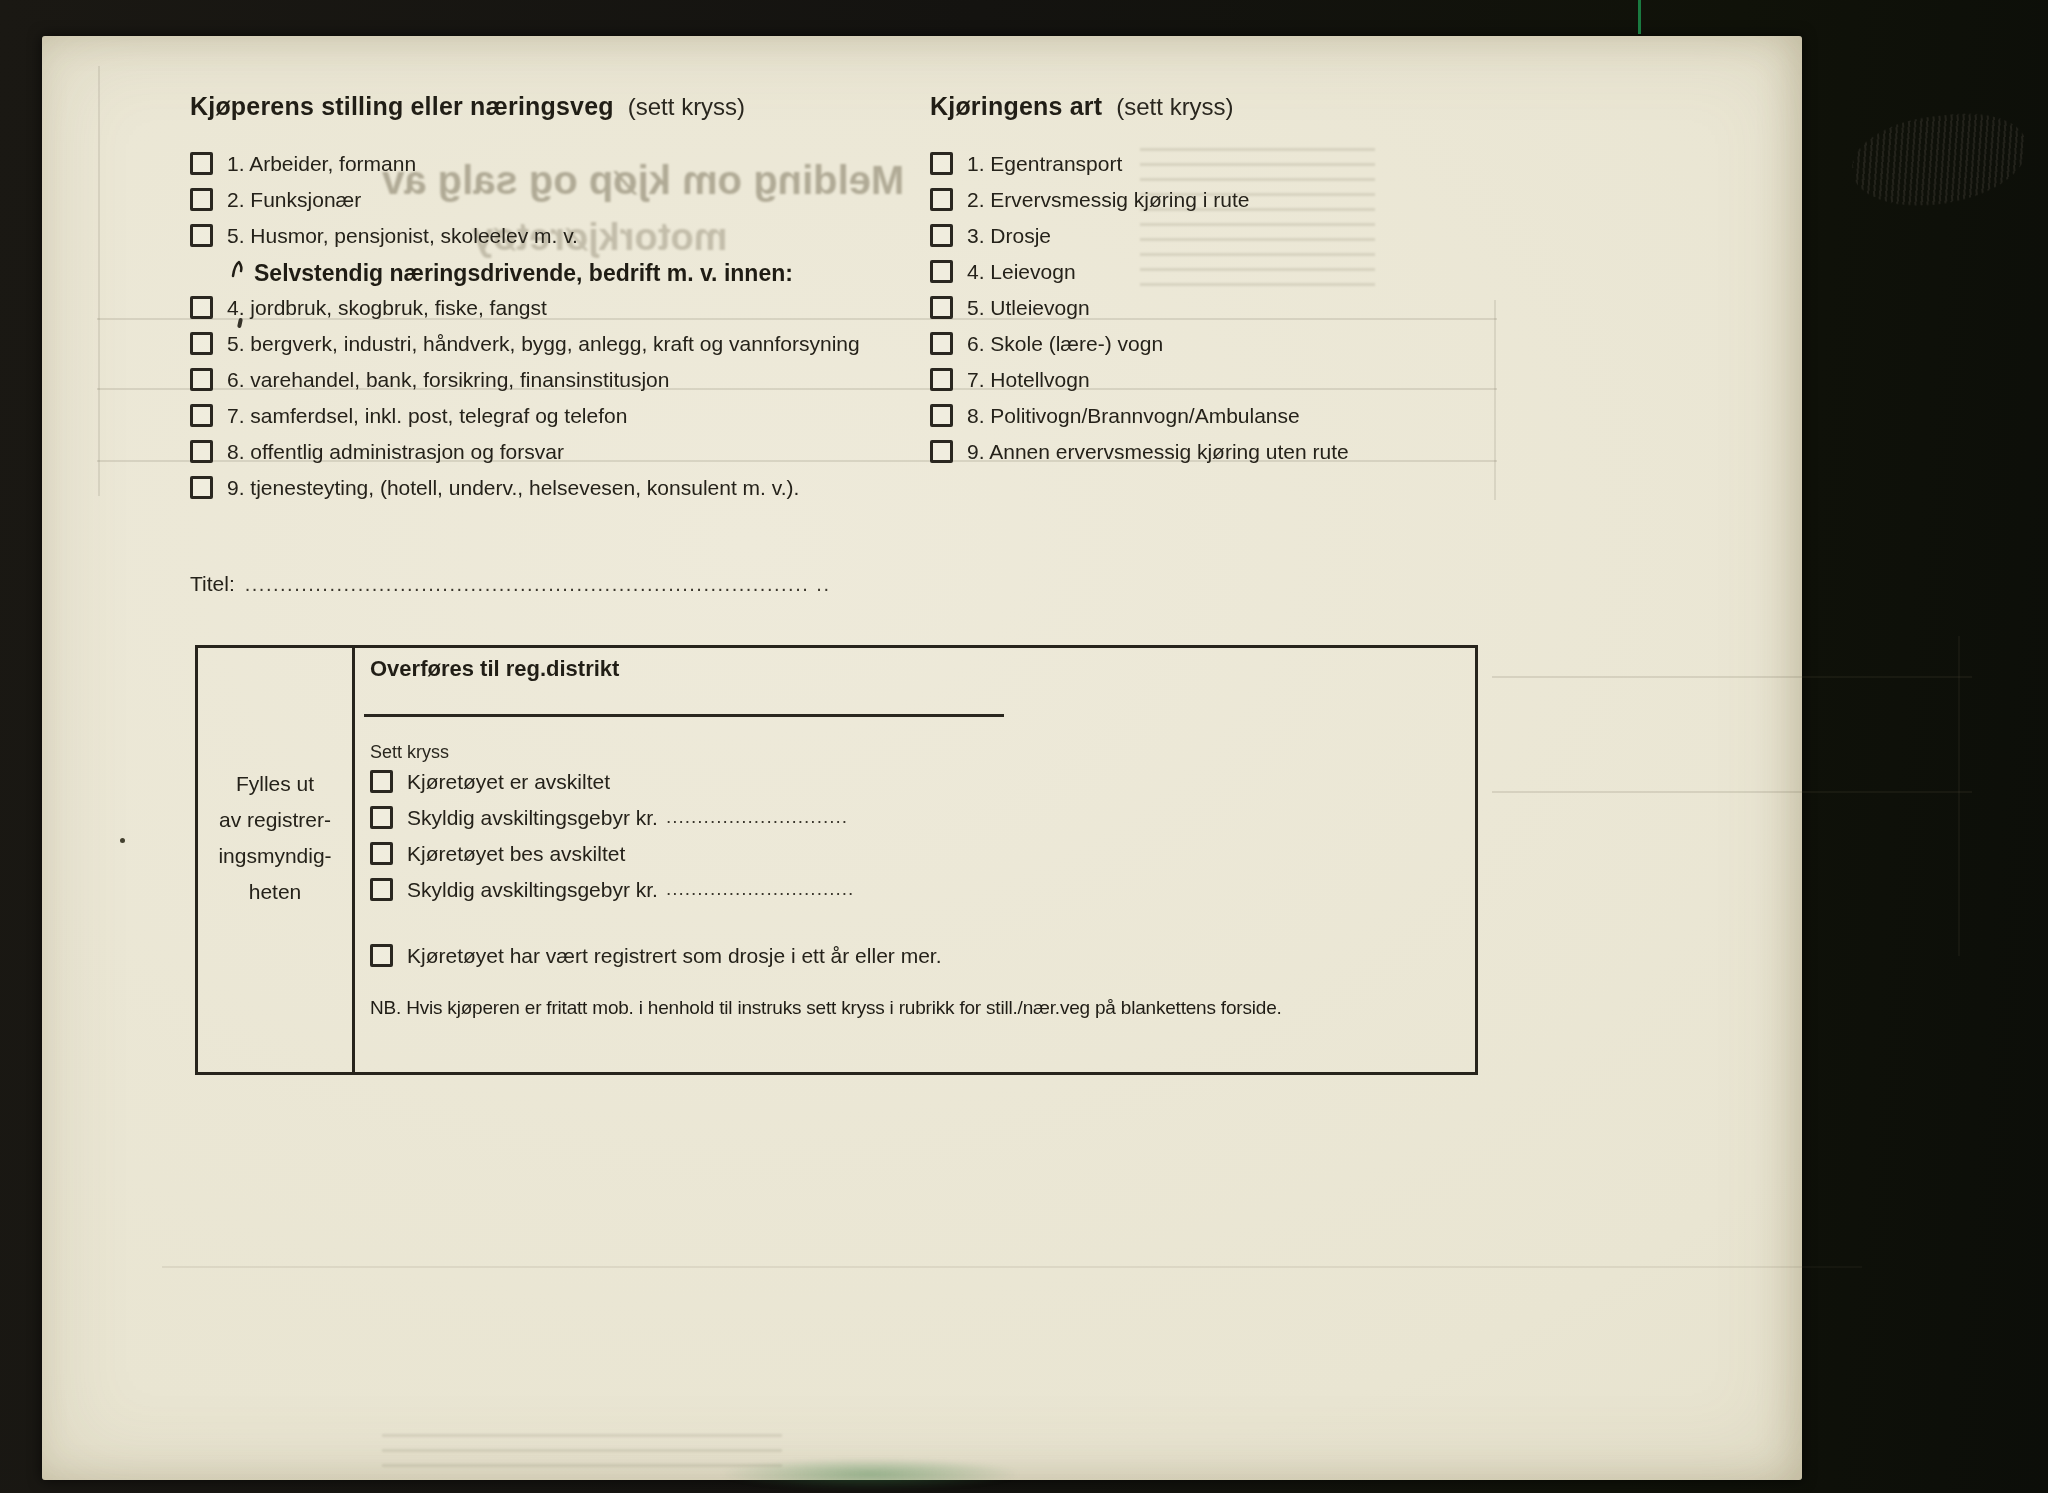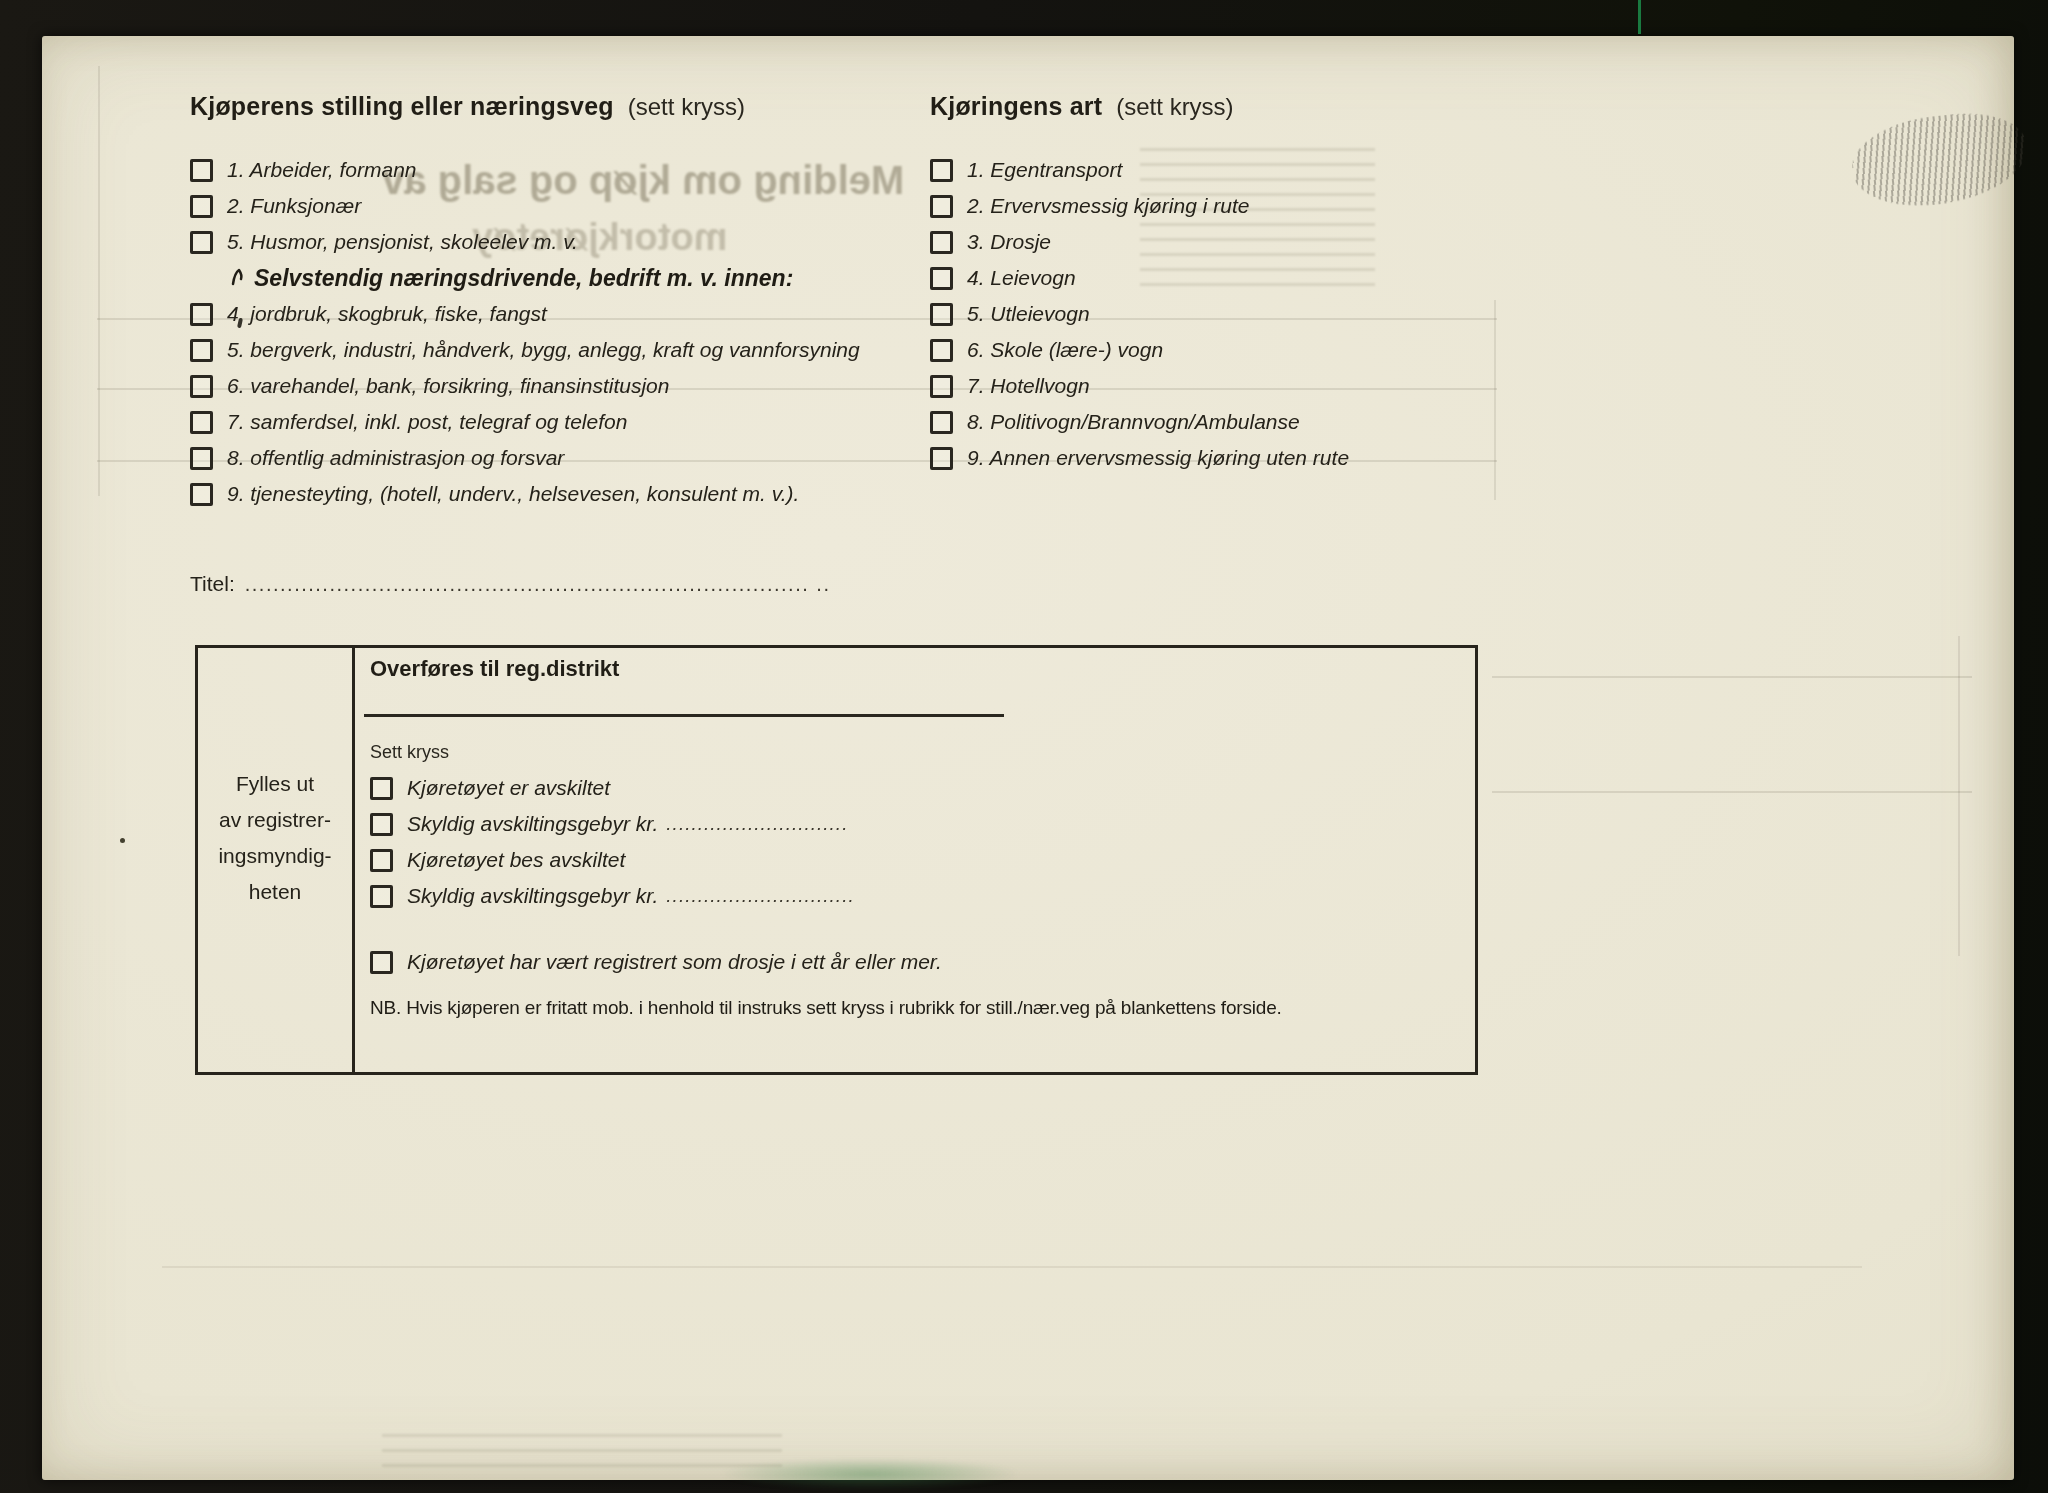--- a/index.html
+++ b/index.html
@@ -3,21 +3,21 @@
 <meta charset="utf-8">
 <style>
   * { margin:0; padding:0; box-sizing:border-box; }
   html,body { background:#0d0c09; }
   .stage {
     position:relative; width:2048px; height:1493px; overflow:hidden;
     background:linear-gradient(95deg,#1a1813 0%, #141310 45%, #101209 80%, #0c0e09 100%);
     font-family:"Liberation Sans", sans-serif; color:#25221a;
   }
   .paper {
-    position:absolute; left:42px; top:36px; width:1972px; height:1444px;
+    position:absolute; left:42px; top:36px; width:1760px; height:1444px;
     background:radial-gradient(140% 120% at 40% 35%, #eeeada 0%, #e9e5d2 55%, #e1dcc5 100%);
     box-shadow: inset 0 0 90px rgba(120,105,60,0.16), inset -10px 0 35px rgba(110,95,55,0.22), 0 0 14px rgba(0,0,0,0.65);
     border-radius:3px;
   }
   
   .ghost { position:absolute; transform:scaleX(-1); font-weight:bold; white-space:nowrap;
            color:rgba(118,110,86,.5); filter:blur(1.1px); pointer-events:none; z-index:1; }
   .ghost-1 { left:340px; top:122px; font-size:40px; }
   .ghost-2 { left:430px; top:180px; font-size:38px; color:rgba(118,110,86,.35); }
   .ghost-par { position:absolute; z-index:1; filter:blur(1px);
@@ -39,21 +39,21 @@
   .content { position:absolute; inset:0; z-index:2; }
   .col-header { position:absolute; display:flex; align-items:baseline; gap:14px; white-space:nowrap; }
   .col-header.left  { left:148px; top:56px; }
   .col-header.right { left:888px; top:56px; }
   .col-title { font-size:25px; font-weight:bold; letter-spacing:.2px; color:#211e16; }
   .col-note  { font-size:24px; color:#2a271f; }
 
   .list { position:absolute; top:116px; }
   .list.left  { left:148px; }
   .list.right { left:888px; }
-  .opt-row { display:flex; align-items:center; height:36px; white-space:nowrap;font-style:italic; }
+  .opt-row { display:flex; height:36px; white-space:nowrap; }
   .checkbox { width:23px; height:23px; flex:none; border:3px solid #2a2720; border-radius:2px;
               margin-right:14px; background:rgba(253,251,242,.25); }
   .opt-label { font-size:21px; color:#25221a; }
   .sub-row { padding-left:40px; }
   .sub-label { font-size:23px; font-weight:bold; color:#1f1c14; margin-left:8px; }
   .pen-mark { width:16px; height:20px; flex:none; }
 
   .titel-row { position:absolute; left:148px; top:536px; display:flex; align-items:flex-end; }
   .titel-label { font-size:21px; color:#25221a; margin-right:10px; }
   .titel-dots { font-size:20px; letter-spacing:1.5px; color:#3a362c; }

